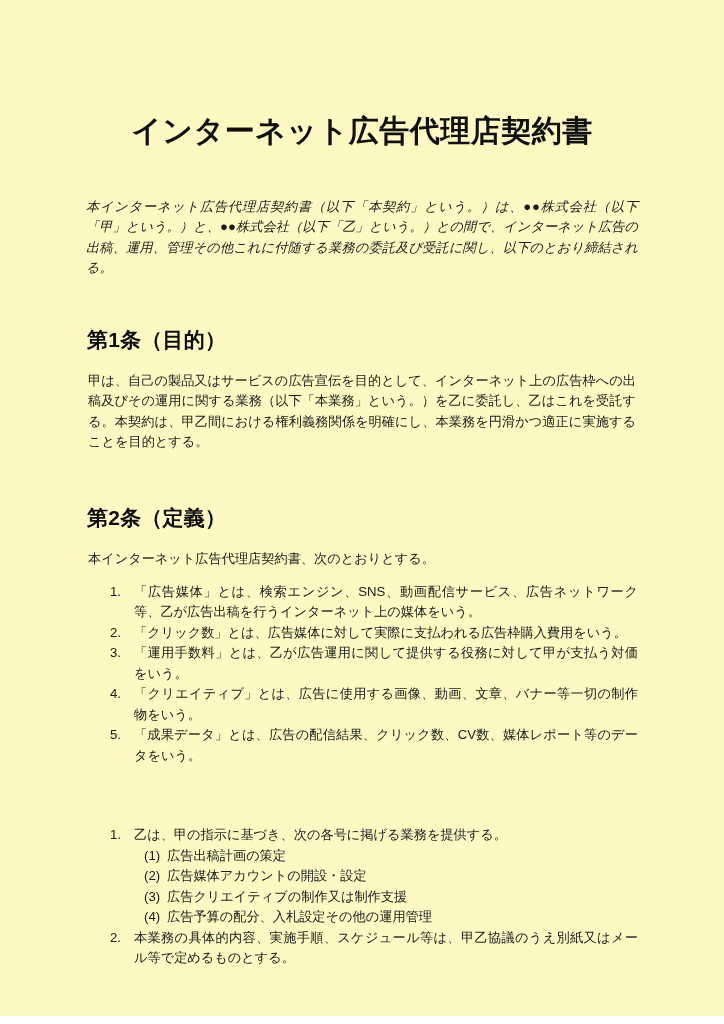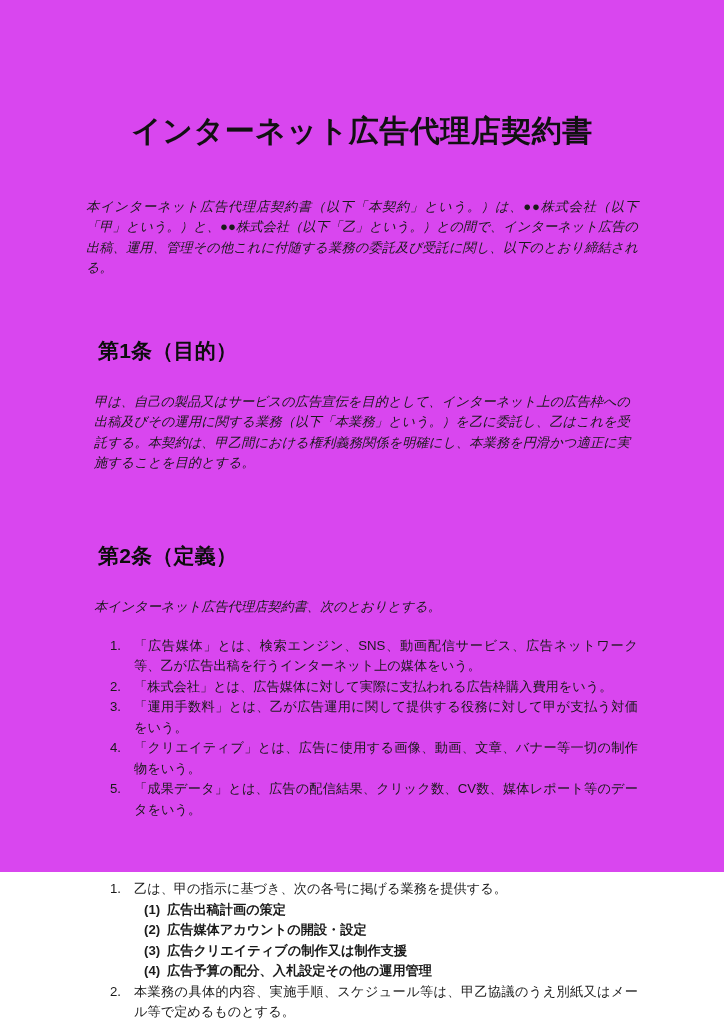--- a/index.html
+++ b/index.html
@@ -12,24 +12,24 @@
     height: 1024px;
     overflow: hidden;
     font-family: "Liberation Sans", "DejaVu Sans", sans-serif;
     color: #000000;
     -webkit-font-smoothing: antialiased;
   }
 
   .page {
     position: relative;
     width: 724px;
-    height: 872px;
+    height: 1016px;
     box-sizing: border-box;
     padding: 0 86px;
-    background: #d946ef;
+    background: #fef9c3;
   }
 
   .doc-title {
     margin: 0;
     padding-top: 112px;
     font-size: 30px;
     font-weight: bold;
     line-height: 1.25;
     text-align: center;
     letter-spacing: 0.5px;
@@ -48,37 +48,36 @@
   }
 
   .article {
     margin: 0;
   }
   .article.article-1 { padding-top: 46px; }
   .article.article-2 { padding-top: 48px; }
   .article.article-3 { padding-top: 49px; }
 
   .article-heading {
-    margin: 12px;
+    margin: 1px;
     font-size: 21px;
     font-weight: bold;
     line-height: 1.3;
     color: #0d0d0d;
     letter-spacing: 0.2px;
   }
 
   .article-body {
-    margin: 8px;
+    margin: 2px;
     padding-top: 16px;
     font-size: 13.2px;
     line-height: 20.5px;
     text-align: justify;
     text-justify: inter-ideograph;
     color: #1a1a1a;
-    font-style: italic;
   }
 
   .numbered-list {
     margin: 0;
     padding-top: 10px;
     padding-left: 0;
     list-style: none;
     counter-reset: numitem;
   }
   .numbered-list > li {
@@ -100,21 +99,20 @@
     text-align: left;
     font-size: 13.2px;
     line-height: 20.5px;
     color: #1a1a1a;
   }
 
   .sub-list {
     margin: 0;
     padding: 0 0 0 10px;
     list-style: none;
-    font-weight: bold;
   }
   .sub-list > li {
     font-size: 13.2px;
     line-height: 20.5px;
     color: #1a1a1a;
     white-space: nowrap;
   }
   .sub-list > li .sub-marker {
     display: inline-block;
     min-width: 23px;
@@ -132,21 +130,21 @@
   <section class="article article-1">
     <h2 class="article-heading">第1条（目的）</h2>
     <p class="article-body">甲は、自己の製品又はサービスの広告宣伝を目的として、インターネット上の広告枠への出稿及びその運用に関する業務（以下「本業務」という。）を乙に委託し、乙はこれを受託する。本契約は、甲乙間における権利義務関係を明確にし、本業務を円滑かつ適正に実施することを目的とする。</p>
   </section>
 
   <section class="article article-2">
     <h2 class="article-heading">第2条（定義）</h2>
     <p class="article-body">本インターネット広告代理店契約書、次のとおりとする。</p>
     <ol class="numbered-list">
       <li>「広告媒体」とは、検索エンジン、SNS、動画配信サービス、広告ネットワーク等、乙が広告出稿を行うインターネット上の媒体をいう。</li>
-      <li>「株式会社」とは、広告媒体に対して実際に支払われる広告枠購入費用をいう。</li>
+      <li>「クリック数」とは、広告媒体に対して実際に支払われる広告枠購入費用をいう。</li>
       <li>「運用手数料」とは、乙が広告運用に関して提供する役務に対して甲が支払う対価をいう。</li>
       <li>「クリエイティブ」とは、広告に使用する画像、動画、文章、バナー等一切の制作物をいう。</li>
       <li>「成果データ」とは、広告の配信結果、クリック数、CV数、媒体レポート等のデータをいう。</li>
     </ol>
   </section>
 
   <section class="article article-3">
     <ol class="numbered-list">
       <li>
         <span>乙は、甲の指示に基づき、次の各号に掲げる業務を提供する。</span>

